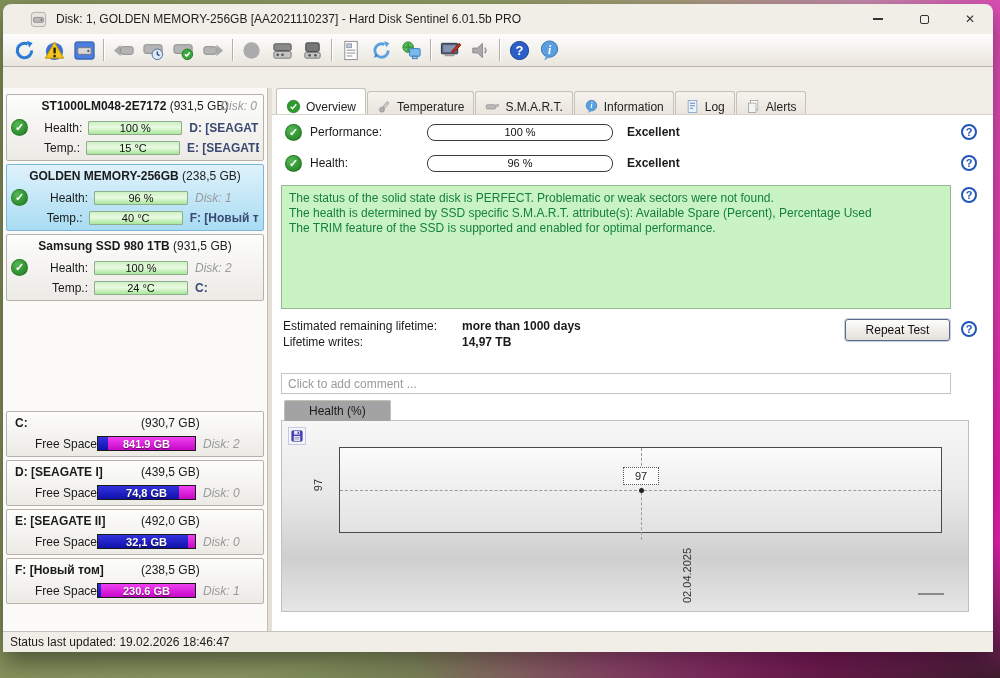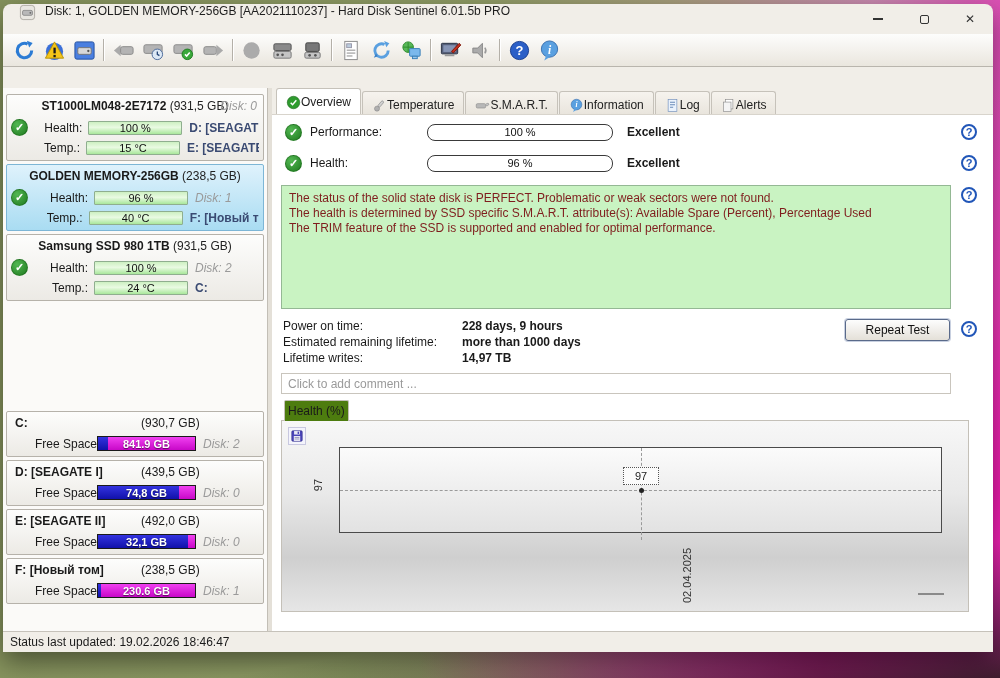--- a/index.html
+++ b/index.html
@@ -13,21 +13,21 @@
       radial-gradient(circle at 100% 45%, #ee5fc4 0%, rgba(238,95,196,0) 28%),
       linear-gradient(100deg, #85925c 0%, #8d9a64 42%, #a59c7a 60%, #c788ae 78%, #e23db6 93%, #ff2ec8 100%);
   }
   .window {
     position:absolute; left:3px; top:4px; width:990px; height:648px;
     background:#f1eee8; border-radius:8px 8px 0 0;
     box-shadow:0 10px 26px rgba(0,0,0,.45);
     font-size:12px; color:#1a1a1a;
   }
   
-  .titlebar { height:30px; display:flex; padding-left:16px; border-radius:8px 8px 0 0; }
+  .titlebar { height:30px; display:flex; align-items:center; padding-left:3px; border-radius:8px 8px 0 0;margin-left:24px; }
   .app-icon { width:17px; height:17px; margin-right:9px; flex:0 0 auto; }
   .title { font-size:12px; color:#1f1f1f; white-space:nowrap; }
   .win-controls { margin-left:auto; display:flex; height:30px; }
   .win-btn { width:46px; height:30px; display:flex; align-items:center; justify-content:center; color:#333; }
   .glyph-min { width:10px; height:1.5px; background:#333; }
   .glyph-max { width:9px; height:9px; border:1.2px solid #333; border-radius:2px; }
   .glyph-close { font-size:12px; line-height:1; }
   
   .menubar { height:21px; display:flex; align-items:center; padding-left:10px; gap:0; }
   .menu-item { padding:2px 10px; cursor:default; }
@@ -71,57 +71,57 @@
   .bar-used { background:linear-gradient(180deg,#3333e0,#1111aa); height:100%; }
   .bar-free { flex:1; background:linear-gradient(180deg,#f040f0,#c808c8); height:100%; }
   .space-text { position:absolute; inset:0; text-align:center; font-size:11px; font-weight:bold;
     color:#fff; line-height:14px; text-shadow:0 1px 1px rgba(0,0,0,.55); }
   
   .statusbar { position:absolute; left:0; right:0; bottom:0; height:21px; background:#f1eee8;
     border-top:1px solid #c6c2ba; line-height:20px; padding-left:7px; font-size:12px; }
   
   .content { flex:1; display:flex; flex-direction:column; background:#f1eee8; min-width:0; }
   .tabbar { height:26px; display:flex; align-items:flex-end; padding-left:4px; }
-  .tab { display:flex; align-items:flex-start; height:23px; padding:6px 9px;
+  .tab { display:flex; align-items:flex-end; gap:5px; height:23px; padding:0 9px;
     border:1px solid #c6c2ba; border-bottom:none; border-radius:3px 3px 0 0;
     background:linear-gradient(180deg,#f6f3ee,#e9e5dd); margin-right:1px; white-space:nowrap; color:#222; }
   .tab.active { background:#fff; height:26px; font-weight:normal; position:relative; z-index:2; }
   .tab svg { width:15px; height:15px; }
   .panel { flex:1; background:#fff; position:relative; border-top:1px solid #d8d4cc; }
   .hrow { position:absolute; left:13px; display:flex; align-items:center; gap:0; height:18px; }
   .hrow .check { margin-right:8px; }
   .hrow-label { width:117px; }
   .grad-track { width:186px; height:17px; border:1px solid #3a3a3a; border-radius:8px; background:#fff;
     overflow:hidden; position:relative; box-shadow:inset 0 0 0 1px #fff; }
   .grad-fill { height:100%; border-radius:7px 0 0 7px;
     background:linear-gradient(90deg,#d93025 0%,#e06a28 20%,#eda428 40%,#ddd22e 60%,#9ccf30 80%,#45bd28 100%); }
   .grad-text { position:absolute; inset:0; text-align:center; font-size:11px; line-height:15px; color:#111; }
   .rating { font-weight:bold; margin-left:14px; }
   .qmark { width:16px; height:16px; border-radius:50%; border:2px solid #2156b8; color:#2156b8;
     background:#fff; display:flex; align-items:center; justify-content:center;
     font-size:11px; font-weight:bold; flex:0 0 auto; }
   .qmark::before { content:"?"; }
   .help-rail { position:absolute; right:16px; }
   .status-box { position:absolute; left:9px; top:70px; width:670px; height:124px;
-    background:#c9f3c2; border:1px solid #94b894; padding:5px 7px; color:#7f1d1d; line-height:15px; font-size:12px; }
+    background:#c9f3c2; border:1px solid #94b894; padding:5px 7px; color:#15803d; line-height:15px; font-size:12px; }
   .status-box .action { font-weight:bold; margin-top:15px; }
   .info-grid { position:absolute; left:11px; top:203px; line-height:16px; }
   .info-row { display:flex; }
   .info-label { width:179px; }
   .info-value { font-weight:bold; }
   .repeat-btn { position:absolute; left:573px; top:204px; width:105px; height:22px;
     border:1px solid #5a6a8a; border-radius:3px; background:linear-gradient(180deg,#fdfdfd,#e4e0d8);
     font-family:inherit; font-size:12px; color:#111; box-shadow:0 0 0 1px #c8d0e0; }
   .comment-input { position:absolute; left:9px; top:258px; width:670px; height:21px;
     border:1px solid #c9c5bd; padding:0 6px; font-family:inherit; font-size:12px; color:#0f766e; background:#fff; }
   .comment-input::placeholder { color:#9a9a9a; }
   
   .chart-outer { position:absolute; left:9px; top:285px; width:688px; height:212px; }
-  .chart-tab { position:absolute; left:3px; top:0; height:21px; padding:0 3px; line-height:20px;
-    background:#4d7c0f; border:1px solid #c4c0b8; border-bottom:none; border-radius:2px 2px 0 0; z-index:2; }
+  .chart-tab { position:absolute; left:3px; top:0; height:21px; padding:0 24px; line-height:20px;
+    background:#a3a3a3; border:1px solid #c4c0b8; border-bottom:none; border-radius:2px 2px 0 0; z-index:2; }
   .chart-body { position:absolute; left:0; top:20px; right:0; bottom:0;
     border:1px solid #c4c0b8; background:linear-gradient(180deg,#f7f7f7 0%,#e9e9e9 38%,#cfcfcf 72%,#e6e6e6 100%); }
   .save-icon { position:absolute; left:6px; top:6px; width:18px; height:18px; border:1px solid #c8c8e0;
     background:#f4f4fc; display:flex; align-items:center; justify-content:center; }
   .save-icon svg { width:14px; height:14px; }
   .plot { position:absolute; left:57px; top:26px; width:603px; height:86px;
     border:1px solid #4a4a4a; background:linear-gradient(180deg,#fbfbfb,#e2e2e2); }
   .dash-h { position:absolute; left:0; right:0; top:42px; border-top:1px dashed #9a9a9a; }
   .dash-v { position:absolute; left:301px; top:0; height:92px; border-left:1px dashed #9a9a9a; }
   .pt { position:absolute; left:299px; top:40px; width:5px; height:5px; background:#222; border-radius:50%; }
@@ -494,24 +494,20 @@
         <span class="qmark help-rail" style="top:40px;"></span>
 
         <div class="status-box">
           <div class="nowrap">The status of the solid state disk is PERFECT. Problematic or weak sectors were not found.</div>
           <div class="nowrap">The health is determined by SSD specific S.M.A.R.T. attribute(s):  Available Spare (Percent), Percentage Used</div>
           <div class="nowrap">The TRIM feature of the SSD is supported and enabled for optimal performance.</div>
         </div>
         <span class="qmark help-rail" style="top:72px;"></span>
 
         <div class="info-grid">
-          <div class="info-row">
-            <span class="info-label">Power on time:</span>
-            <span class="info-value">228 days, 9 hours</span>
-          </div>
           <div class="info-row">
             <span class="info-label">Estimated remaining lifetime:</span>
             <span class="info-value">more than 1000 days</span>
           </div>
           <div class="info-row">
             <span class="info-label">Lifetime writes:</span>
             <span class="info-value">14,97 TB</span>
           </div>
         </div>
         <button class="repeat-btn">Repeat Test</button>

